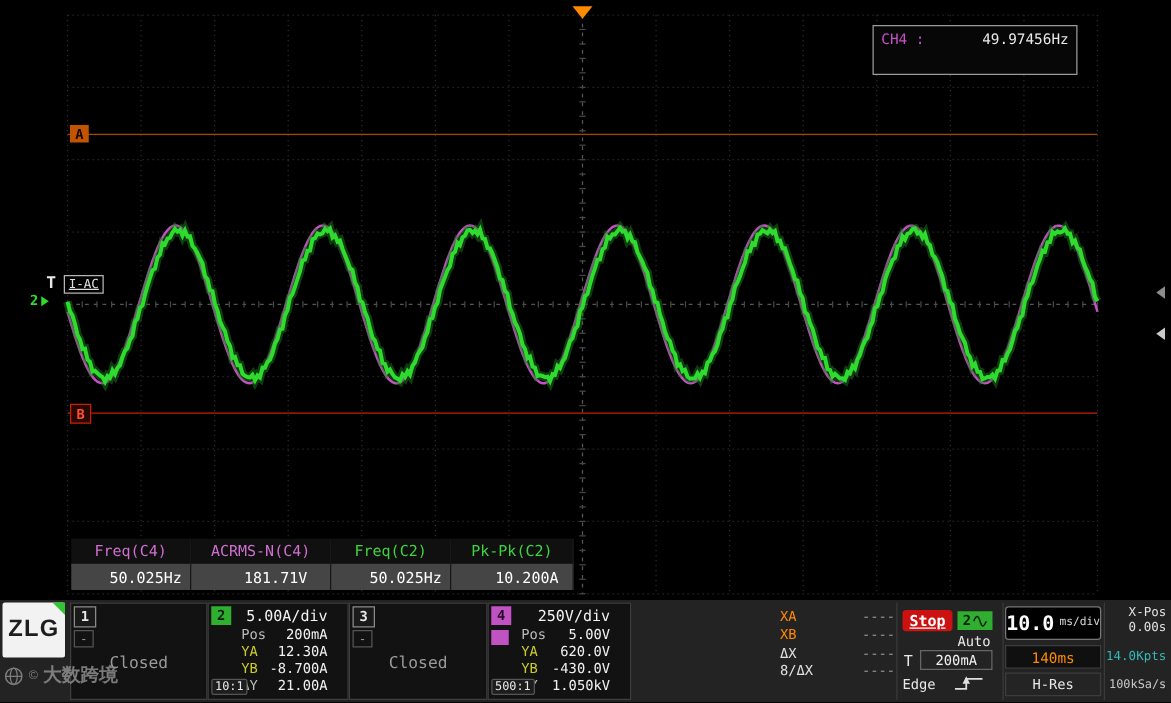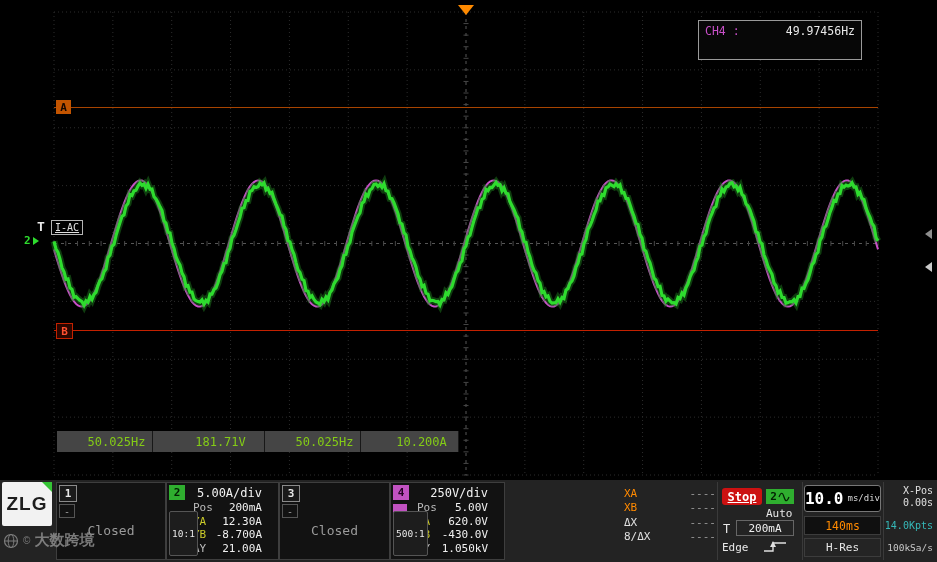--- a/index.html
+++ b/index.html
@@ -35,21 +35,21 @@
     font:11.5px "DejaVu Sans Mono",monospace;}
   .freq-row .lab-ch2{color:#2edc2e;}
   .freq-row .lab-ch4{color:#c84fc8;}
   .freq-row .val{color:#e8e8e8;}
   
   .meas{position:absolute;left:57px;top:431px;}
   .meas-row{display:flex;}
   .meas-cell{display:flex;align-items:center;justify-content:center;box-sizing:border-box;
     font:12px "DejaVu Sans Mono",monospace;border-right:1px solid #181818;}
   .meas-head .meas-cell{height:20px;background:#101010;}
-  .meas-vals .meas-cell{height:21px;background:#454545;color:#84cc16;padding-left:24px;}
+  .meas-vals .meas-cell{height:21px;background:#454545;color:#ffffff;padding-left:24px;}
   .c-mag{color:#cf6fcf;} .c-grn{color:#3fd43f;}
   
   .bottombar{position:absolute;left:0;top:480px;width:937px;height:82px;background:#232323;}
   .panel{position:absolute;top:2px;height:78px;background:#121212;border:1px solid #3e3e3e;box-sizing:border-box;}
   .p-ch1{left:56px;width:110px;} .p-ch2{left:166px;width:113px;}
   .p-ch3{left:279px;width:111px;} .p-ch4{left:390px;width:115px;}
   .ch-badge{position:absolute;left:2px;top:2px;width:16px;height:15px;display:flex;align-items:center;
     justify-content:center;font:bold 11px "DejaVu Sans Mono",monospace;}
   .badge-off{background:#1a1a1a;border:1px solid #8a8a8a;color:#e8e8e8;}
   .badge-ch2{background:#2fae2f;color:#032003;}
@@ -58,21 +58,21 @@
     color:#999;font:10px "DejaVu Sans Mono",monospace;display:flex;align-items:center;justify-content:center;}
   .ch4-boxlet{position:absolute;left:2px;top:21px;width:14px;height:12px;background:#c152c1;}
   .closed{position:absolute;left:0;right:0;top:40px;text-align:center;color:#9a9a9a;
     font:13px "DejaVu Sans Mono",monospace;}
   .scale{position:absolute;top:3px;right:16px;color:#f2f2f2;font:12px "DejaVu Sans Mono",monospace;}
   .ch-rows{position:absolute;left:26px;right:16px;top:18px;}
   .ch-row{display:flex;justify-content:space-between;align-items:center;height:13.5px;
     font:11px "DejaVu Sans Mono",monospace;}
   .ch-row .lab{color:#bdbdbd;} .ch-row .lab-y{color:#cbcb2a;} .ch-row .val{color:#f0f0f0;}
   .probe{position:absolute;left:2px;bottom:3px;font:9.5px "DejaVu Sans Mono",monospace;color:#e8e8e8;
-    border:1px solid #555;background:#1d1d1d;padding:16px 2px;border-radius:2px;}
+    border:1px solid #555;background:#1d1d1d;padding:0 2px;border-radius:2px;}
   
   .cursors{position:absolute;left:624px;top:6px;width:92px;}
   .cur-row{display:flex;justify-content:space-between;align-items:center;height:14.5px;
     font:11px "DejaVu Sans Mono",monospace;}
   .cur-row .lab-x{color:#ff8a00;} .cur-row .lab-d{color:#e0e0e0;} .cur-row .val{color:#9a9a9a;}
   
   .trig{position:absolute;left:717px;top:2px;width:84px;height:78px;border-left:1px solid #3a3a3a;}
   .stop-badge{position:absolute;left:4px;top:6px;width:40px;height:17px;background:#cc1111;border-radius:3px;
     color:#fff;font:bold 12px "DejaVu Sans Mono",monospace;display:flex;align-items:center;justify-content:center;text-decoration:underline;}
   .trig-src{position:absolute;left:48px;top:7px;width:28px;height:15px;background:#2fae2f;
@@ -279,20 +279,26 @@
     <span class="tri-left mk2"></span>
 
     <div class="freq-box">
       <div class="freq-row">
         <span class="lab-ch4">CH4 :</span>
         <span class="val">49.97456Hz</span>
       </div>
     </div>
 
     <div class="meas">
+      <div class="meas-row meas-head">
+        <div class="meas-cell c-mag" style="width:96px">Freq(C4)</div>
+        <div class="meas-cell c-mag" style="width:112px">ACRMS-N(C4)</div>
+        <div class="meas-cell c-grn" style="width:96px">Freq(C2)</div>
+        <div class="meas-cell c-grn" style="width:98px">Pk-Pk(C2)</div>
+      </div>
       <div class="meas-row meas-vals">
         <div class="meas-cell" style="width:96px">50.025Hz</div>
         <div class="meas-cell" style="width:112px">181.71V</div>
         <div class="meas-cell" style="width:96px">50.025Hz</div>
         <div class="meas-cell" style="width:98px">10.200A</div>
       </div>
     </div>
   </div>
 
   <div class="bottombar">

